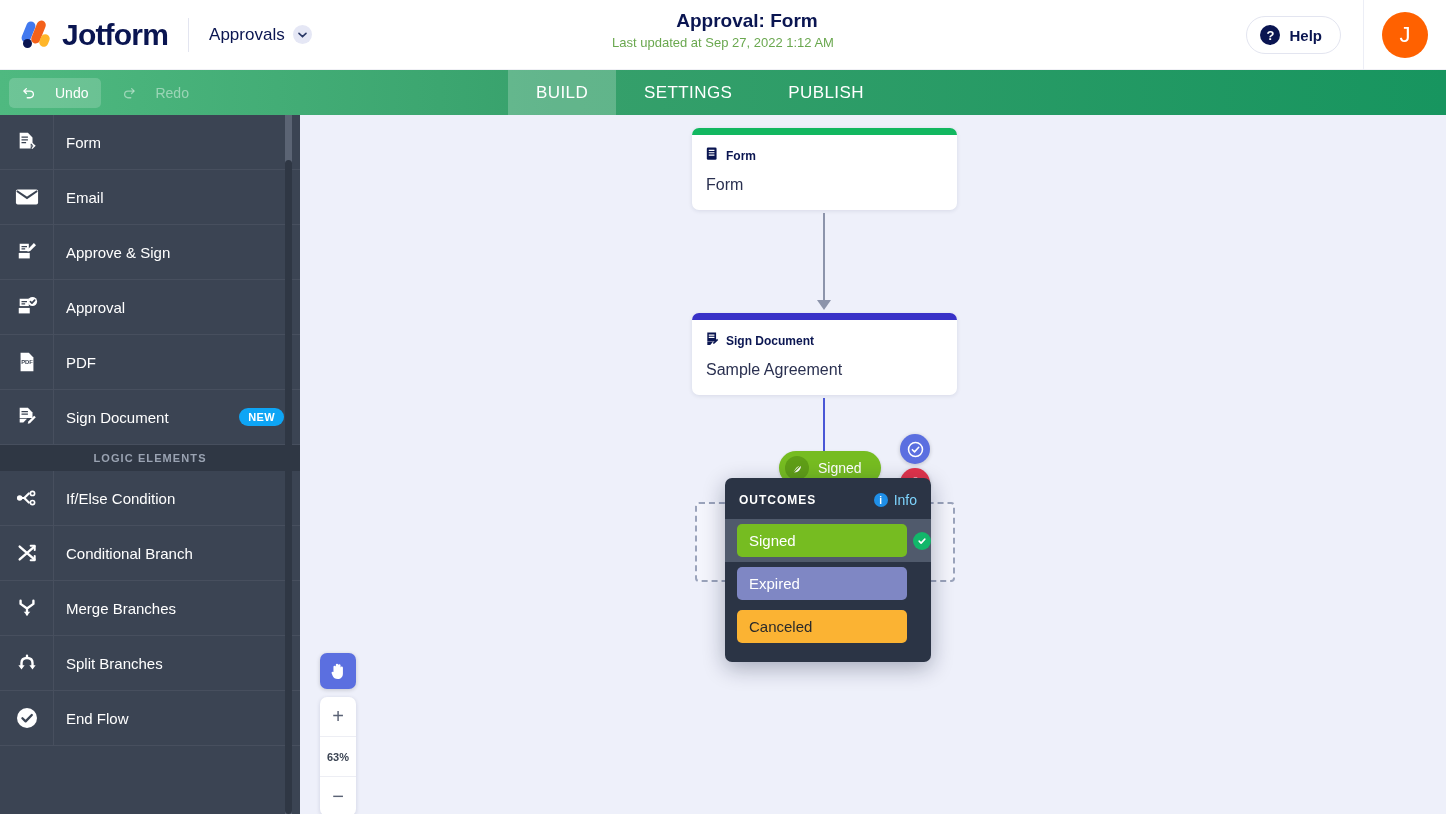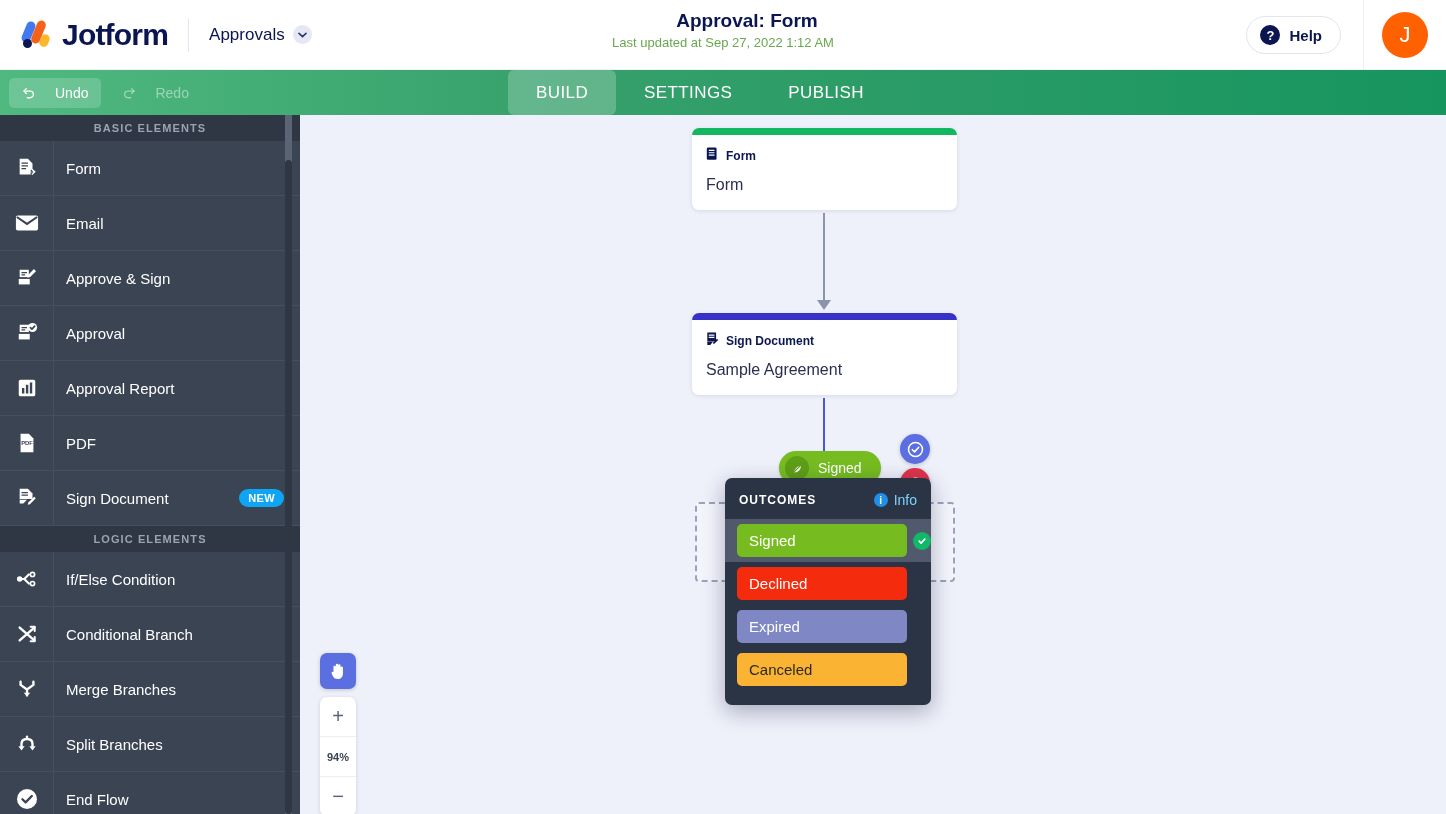--- a/index.html
+++ b/index.html
@@ -82,21 +82,21 @@
     border-radius: 5px; padding: 7px 13px; font-size: 14px;
   }
   .hist-btn.enabled { background: rgba(255,255,255,0.18); color: #ffffff; }
   .hist-btn.disabled { color: rgba(255,255,255,0.45); cursor: default; }
   .tabs { position: absolute; left: 508px; top: 0; height: 45px; display: flex; }
   .tab {
     display: flex; align-items: center; justify-content: center;
     height: 45px; padding: 0 28px; color: #ffffff;
     font-size: 17px; letter-spacing: 0.4px; cursor: pointer;
   }
-  .tab.active { background: rgba(255,255,255,0.22); border-radius: 6px; }
+  .tab.active { background: rgba(255,255,255,0.22); }
 
   
   .sidebar {
     position: absolute; top: 115px; left: 0; width: 300px; height: 699px;
     background: #3b4453; overflow: hidden;
   }
   .side-head {
     height: 26px; background: #2f3744; color: #9aa3b2;
     font-size: 11px; letter-spacing: 1.1px; font-weight: bold;
     display: flex; align-items: center; justify-content: center;
@@ -282,21 +282,20 @@
     </div>
     <div class="tabs">
       <div class="tab active">BUILD</div>
       <div class="tab">SETTINGS</div>
       <div class="tab">PUBLISH</div>
     </div>
   </div>
 
   <div class="sidebar">
 
-    <div class="side-head">BASIC ELEMENTS</div>
 
     <div class="side-item">
       <div class="side-ico">
         <svg width="22" height="22" viewBox="0 0 24 24">
             <path fill="#fff" d="M4 2h9l5 5v7h-2v5H4z"></path>
             <path fill="#3b4453" d="M6 6h7v1.4H6zM6 9h7v1.4H6zM6 12h5v1.4H6z"></path>
             <path fill="#fff" d="M13 16h6l-2.2-2.2 1-1L21.5 16l-3.7 3.7-1-1L19 16.5h-6z"></path>
           </svg>
       </div>
       <div class="side-label">Form</div>
@@ -330,31 +329,20 @@
             <path fill="#fff" d="M4 3h10v8H4z"></path>
             <path fill="#3b4453" d="M6 5.5h6v1.3H6zM6 8h4v1.3H6z"></path>
             <path fill="#fff" d="M3 13h12v6H3z"></path>
             <circle cx="18" cy="6" r="5" fill="#fff"></circle>
             <path d="M15.7 6.1 17.4 7.8 20.4 4.5" stroke="#3b4453" stroke-width="1.8" fill="none" stroke-linecap="round" stroke-linejoin="round"></path>
           </svg>
       </div>
       <div class="side-label">Approval</div>
     </div>
 
-    <div class="side-item">
-      <div class="side-ico">
-        <svg width="22" height="22" viewBox="0 0 24 24">
-            <rect x="3" y="3" width="18" height="18" rx="2" fill="#fff"></rect>
-            <rect x="6.5" y="12" width="2.6" height="6" fill="#3b4453"></rect>
-            <rect x="10.8" y="8.5" width="2.6" height="9.5" fill="#3b4453"></rect>
-            <rect x="15.1" y="6" width="2.6" height="12" fill="#3b4453"></rect>
-          </svg>
-      </div>
-      <div class="side-label">Approval Report</div>
-    </div>
 
     <div class="side-item">
       <div class="side-ico">
         <svg width="22" height="22" viewBox="0 0 24 24">
             <path fill="#fff" d="M5 2h9l5 5v15H5z"></path>
             <text x="12" y="14.5" font-size="6.4" font-family="Liberation Sans, sans-serif" font-weight="bold" fill="#3b4453" text-anchor="middle">PDF</text>
           </svg>
       </div>
       <div class="side-label">PDF</div>
     </div>
@@ -508,40 +496,37 @@
 
       <div class="out-row selected">
         <span class="out-chip" style="background:#76bc21; color:#ffffff;">Signed</span>
         <span class="chip-check">
           <svg width="10" height="10" viewBox="0 0 12 12">
               <path d="M2.6 6.2 4.9 8.5 9.4 3.8" stroke="#fff" stroke-width="1.9" fill="none" stroke-linecap="round" stroke-linejoin="round"></path>
             </svg>
         </span>
       </div>
 
-      <div class="out-row">
-        <span class="out-chip" style="background:#f52b0d; color:#ffffff;">Declined</span>
-      </div>
 
       <div class="out-row">
         <span class="out-chip" style="background:#7f87c4; color:#ffffff;">Expired</span>
       </div>
 
       <div class="out-row">
         <span class="out-chip" style="background:#fbb333; color:#2a2a2a;">Canceled</span>
       </div>
     </div>
 
     <div class="pan-btn" style="left:20px; top:538px;">
       <svg width="20" height="20" viewBox="0 0 22 22">
         <path d="M6 12V6.4a1.3 1.3 0 0 1 2.6 0V11V4.2a1.3 1.3 0 0 1 2.6 0V11V4.8a1.3 1.3 0 0 1 2.6 0V11V7.4a1.3 1.3 0 0 1 2.6 0V14c0 3.4-2.3 5.8-5.6 5.8-3 0-4.6-1.4-5.6-3.4L4 13.4c-.5-1 .9-2.2 1.8-1.2z" fill="#fff"></path>
       </svg>
     </div>
     <div class="zoom-stack" style="left:20px; top:582px;">
       <div class="zoom-cell">+</div>
       <div class="zoom-div"></div>
-      <div class="zoom-cell lvl">94%</div>
+      <div class="zoom-cell lvl">63%</div>
       <div class="zoom-div"></div>
       <div class="zoom-cell">−</div>
     </div>
 
   </div>
 </div>
 
 </body></html>

